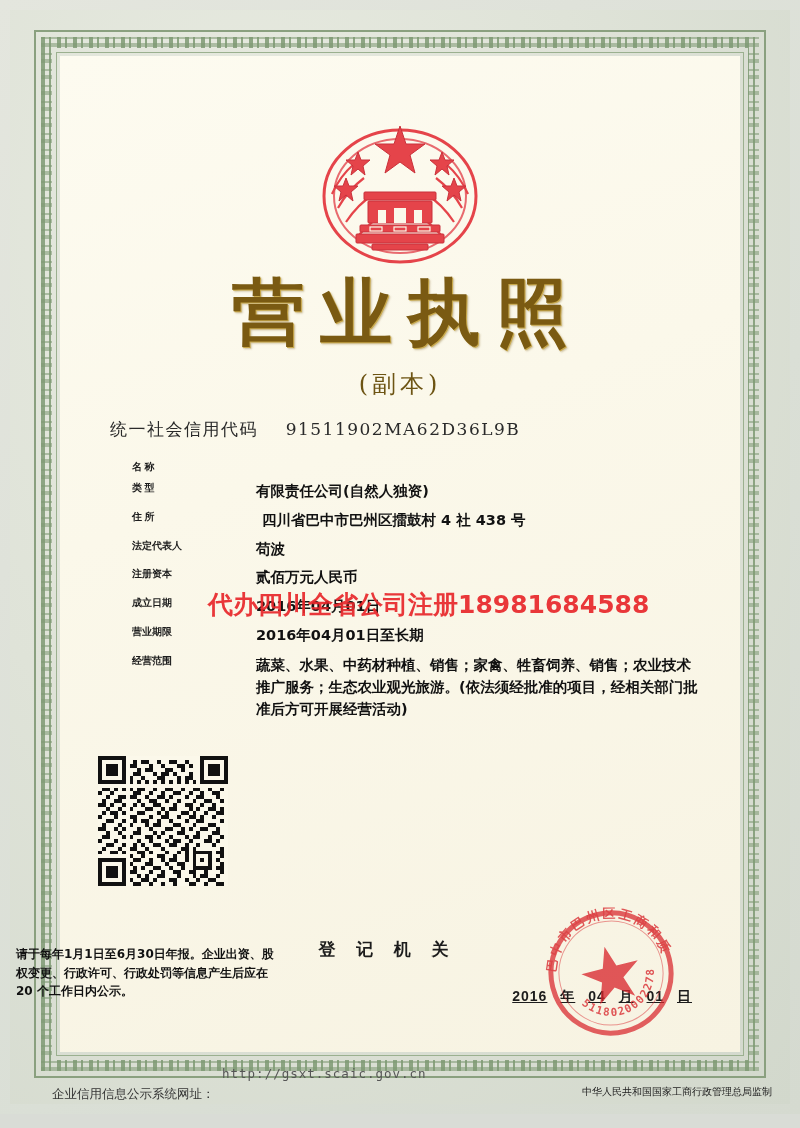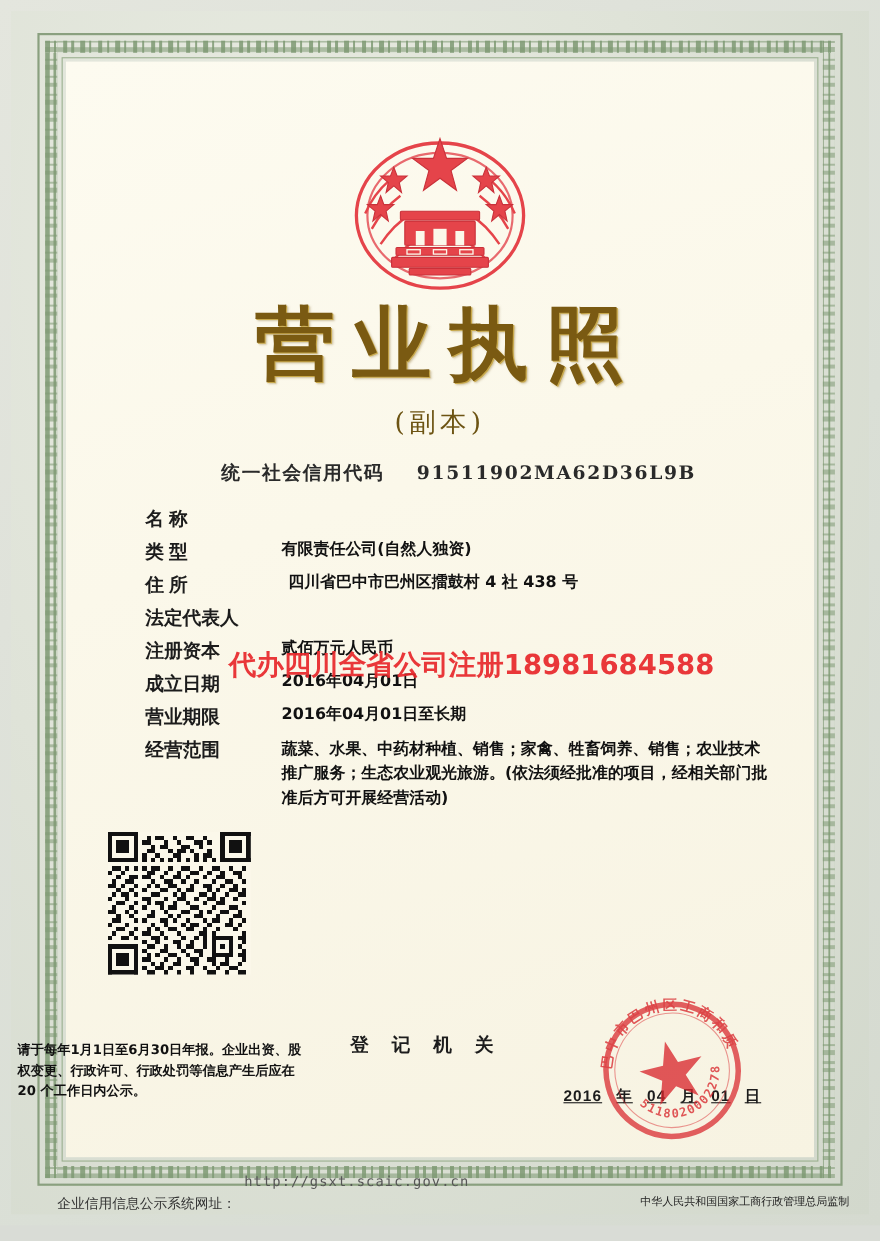--- a/index.html
+++ b/index.html
@@ -76,45 +76,44 @@
   .subtitle{
     position:absolute;top:368px;left:0;right:0;
     text-align:center;
     font-family:"DejaVu Serif","Liberation Serif",serif;
     font-size:24px;
     letter-spacing:4px;
     color:#6d5413;
   }
   .credit-code{
     position:absolute;top:418px;left:0;right:0;
-    text-align:center;
     font-family:"DejaVu Serif","Liberation Serif",serif;
     font-size:17px;
-    font-weight:bold;
+    font-weight:normal;
     letter-spacing:1.5px;
     color:#2a2a2a;
-    padding-left:34px;
+    padding-left:110px;
   }
 
   
   .fields{
     position:absolute;left:132px;top:460px;right:96px;
   }
   .row{
     display:flex;
     align-items:flex-start;
     margin-bottom:7px;
   }
   .lbl{
     width:120px;
     flex:0 0 120px;
-    font-size:17px;
+    font-size:10px;
     font-weight:bold;
     color:#1c1c1c;
-    font-family:Liberation Sans, sans-serif;
+    font-family:Liberation Serif, serif;
     display:flex;
     justify-content:space-between;
     letter-spacing:0;
   }
   .val{
     flex:1;
     font-size:14.5px;
     color:#111;
     font-weight:bold;
     line-height:1.5;
@@ -268,20 +267,21 @@
     <div class="row">
       <div class="lbl">类    型</div>
       <div class="val">有限责任公司(自然人独资)</div>
     </div>
     <div class="row">
       <div class="lbl">住    所</div>
       <div class="val addr">四川省巴中市巴州区擂鼓村 4 社 438 号</div>
     </div>
     <div class="row">
       <div class="lbl">法定代表人</div>
+      <div class="val">苟波</div>
     </div>
     <div class="row">
       <div class="lbl">注册资本</div>
       <div class="val">贰佰万元人民币</div>
     </div>
     <div class="row">
       <div class="lbl">成立日期</div>
       <div class="val">2016年04月01日</div>
     </div>
     <div class="row">

